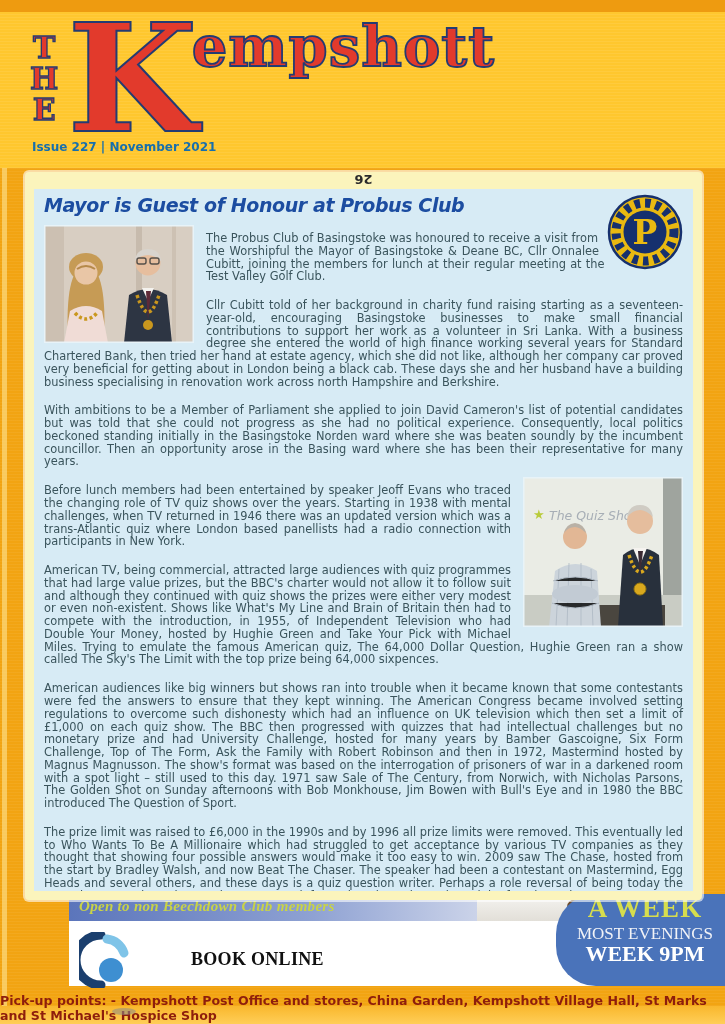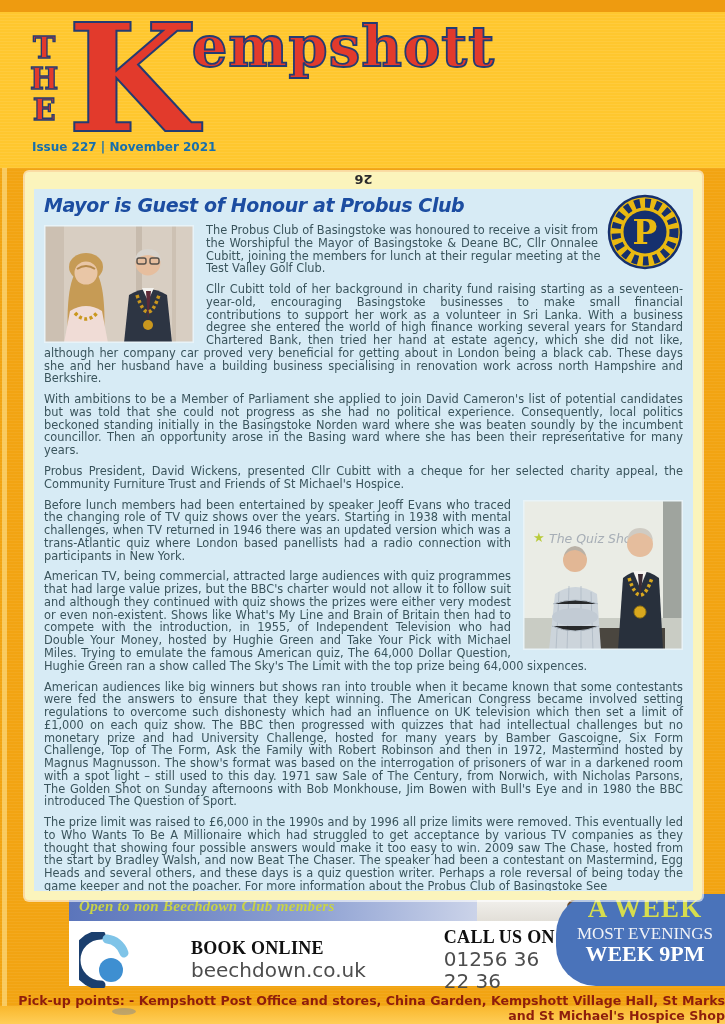--- a/index.html
+++ b/index.html
@@ -27,21 +27,21 @@
   .article{position:absolute;left:25px;top:172px;width:677px;height:728px;box-sizing:border-box;
     background:#FBF4BC;border-radius:4px;box-shadow:0 0 0 2px rgba(255,255,255,.6);z-index:3;}
   .page-num{height:15px;padding-top:1px;text-align:center;font-weight:bold;font-size:13px;color:#2a2a2a;
     transform:rotate(180deg);}
   .article-inner{position:absolute;left:9px;right:9px;top:17px;bottom:9px;background:#D7EBF5;
     padding:5px 10px 8px 10px;box-sizing:border-box;overflow:hidden;}
   .headline{font-weight:bold;font-style:italic;font-size:19px;color:#1C4DA1;margin:0 0 6px;letter-spacing:-.4px;}
   .probus-logo{float:right;width:76px;height:76px;margin:0 0 6px 10px;shape-outside:circle(50%);}
   .photo1{float:left;width:150px;height:118px;margin:3px 12px 3px 0;}
   .photo2{float:right;width:160px;height:150px;margin:2px 0 4px 12px;}
-  p.body{font-size:11.4px;line-height:1.12;color:#3A545C;text-align:justify;margin:8px 0 7px;}
+  p.body{font-size:11.4px;line-height:1.12;color:#3A545C;text-align:justify;margin:16px 0 7px;}
 
   .ad{position:absolute;left:69px;top:894px;width:665px;height:92px;background:#ffffff;z-index:2;}
   .ad-strip{position:absolute;left:0;top:0;width:408px;height:27px;box-sizing:border-box;overflow:hidden;
     background:linear-gradient(90deg,#5B75BB,#8FA2D3 60%,#CBD3E9);border-top:2px solid #151515;}
   .ad-strip span{display:block;margin:2px 0 0 10px;font-family:"Liberation Serif",serif;
     font-weight:bold;font-style:italic;font-size:15px;color:#C9D347;letter-spacing:.3px;white-space:nowrap;}
   .ad-photo{position:absolute;left:408px;top:0;width:138px;height:27px;
     background:linear-gradient(180deg,#F5F4F1,#E2DFD8);}
   .ad-truffle{position:absolute;left:498px;top:5px;width:18px;height:16px;border-radius:50%;
     background:radial-gradient(circle at 35% 35%, #7A5633, #4E3318);}
@@ -50,21 +50,21 @@
   .week1{margin-top:1px;font-weight:bold;font-size:27px;color:#D6DD4E;letter-spacing:1px;line-height:1;}
   .week2{font-size:17px;color:#F2F3F7;margin-top:3px;line-height:1;}
   .week3{font-size:22px;font-weight:bold;color:#FFFFFF;line-height:1.1;}
   .ad-main{position:absolute;left:0;top:27px;width:487px;height:78px;display:flex;align-items:center;}
   .bd-logo{margin-left:10px;flex:0 0 auto;}
   .book{margin-left:60px;}
   .call{margin-left:78px;}
   .ad-label{font-family:"Liberation Serif",serif;font-weight:bold;font-size:18px;color:#101010;letter-spacing:.3px;line-height:1.1;}
   .ad-value{font-size:20px;color:#4d4d4d;line-height:1.1;}
 
-  .pickup{position:absolute;left:0;top:993px;width:100%;text-align:right;font-weight:bold;
+  .pickup{position:absolute;left:0;top:993px;width:100%;text-align:left;font-weight:bold;
     font-size:12.6px;color:#8E1E0C;z-index:2;}
   .bottom-strip{position:absolute;left:0;top:1006px;width:100%;height:18px;
     background:linear-gradient(180deg,#F9B72C,#FFCE58);z-index:1;}
   .smudge{position:absolute;left:112px;top:1008px;width:24px;height:7px;background:#8D8D8D;
     opacity:.55;border-radius:50%;z-index:2;}
 </style>
 </head>
 <body>
 
 <div class="top-strip"></div>
@@ -118,21 +118,20 @@
       <path d="M98,63 L104,76 L110,63 Z" fill="#F4F2EE"></path>
       <path d="M102,66 L104,95 L107,66 Z" fill="#5E2A38"></path>
       <path d="M93,70 Q104,104 115,70" stroke="#C9971E" stroke-width="3.5" fill="none" stroke-dasharray="3 2.5"></path>
       <circle cx="104" cy="100" r="5" fill="#C9971E"></circle>
       <rect width="150" height="118" fill="none" stroke="#E8F3F8" stroke-width="3"></rect>
     </svg>
 
     <p class="body">The Probus Club of Basingstoke was honoured to receive a visit from the Worshipful the Mayor of Basingstoke &amp; Deane BC, Cllr Onnalee Cubitt, joining the members for lunch at their regular meeting at the Test Valley Golf Club.</p>
     <p class="body">Cllr Cubitt told of her background in charity fund raising starting as a seventeen-year-old, encouraging Basingstoke businesses to make small financial contributions to support her work as a volunteer in Sri Lanka. With a business degree she entered the world of high finance working several years for Standard Chartered Bank, then tried her hand at estate agency, which she did not like, although her company car proved very beneficial for getting about in London being a black cab. These days she and her husband have a building business specialising in renovation work across north Hampshire and Berkshire.</p>
     <p class="body">With ambitions to be a Member of Parliament she applied to join David Cameron's list of potential candidates but was told that she could not progress as she had no political experience. Consequently, local politics beckoned standing initially in the Basingstoke Norden ward where she was beaten soundly by the incumbent councillor. Then an opportunity arose in the Basing ward where she has been their representative for many years.</p>
-    <p class="body">Probus President, David Wickens, presented Cllr Cubitt with a cheque for her selected charity appeal, the Community Furniture Trust and Friends of St Michael's Hospice.</p>
 
     <svg class="photo2" viewBox="0 0 160 150">
       <rect width="160" height="150" fill="#EAECE5"></rect>
       <rect x="140" width="20" height="150" fill="#9FA49E"></rect>
       <rect y="118" width="160" height="32" fill="#C9CCC4"></rect>
       <rect x="62" y="128" width="80" height="22" fill="#4A463F"></rect>
       <text x="10" y="42" font-size="13" fill="#B9CB3A">★</text>
       <text x="26" y="43" font-size="12.5" fill="#A7AEB6" font-style="italic">The Quiz Show</text>
       <circle cx="52" cy="60" r="12" fill="#E2B795"></circle>
       <path d="M41,56 Q43,47 52,46 Q61,47 63,56 Q57,50 52,50 Q45,50 41,56Z" fill="#B9B1A6"></path>
@@ -169,24 +168,19 @@
     <div class="week3">WEEK 9PM</div>
   </div>
   <div class="ad-main">
     <svg class="bd-logo" width="52" height="56" viewBox="0 0 52 56">
       <path d="M22,3 A25,25 0 1 0 22,53" stroke="#1B3F6E" stroke-width="9" fill="none" stroke-linecap="round"></path>
       <path d="M28,7 A20,20 0 0 1 45,21" stroke="#7FC4E8" stroke-width="9" fill="none" stroke-linecap="round"></path>
       <circle cx="32" cy="38" r="12" fill="#3E8FD1"></circle>
     </svg>
     <div class="book">
       <div class="ad-label">BOOK ONLINE</div>
-      <div class="ad-value">beechdown.co.uk</div>
-    </div>
-    <div class="call">
-      <div class="ad-label">CALL US ON</div>
-      <div class="ad-value">01256 36 22 36</div>
     </div>
   </div>
 </div>
 
 <div class="pickup">Pick-up points: - Kempshott Post Office and stores, China Garden, Kempshott Village Hall, St Marks and St Michael's Hospice Shop</div>
 <div class="bottom-strip"></div>
 <div class="smudge"></div>
 
 </body></html>

